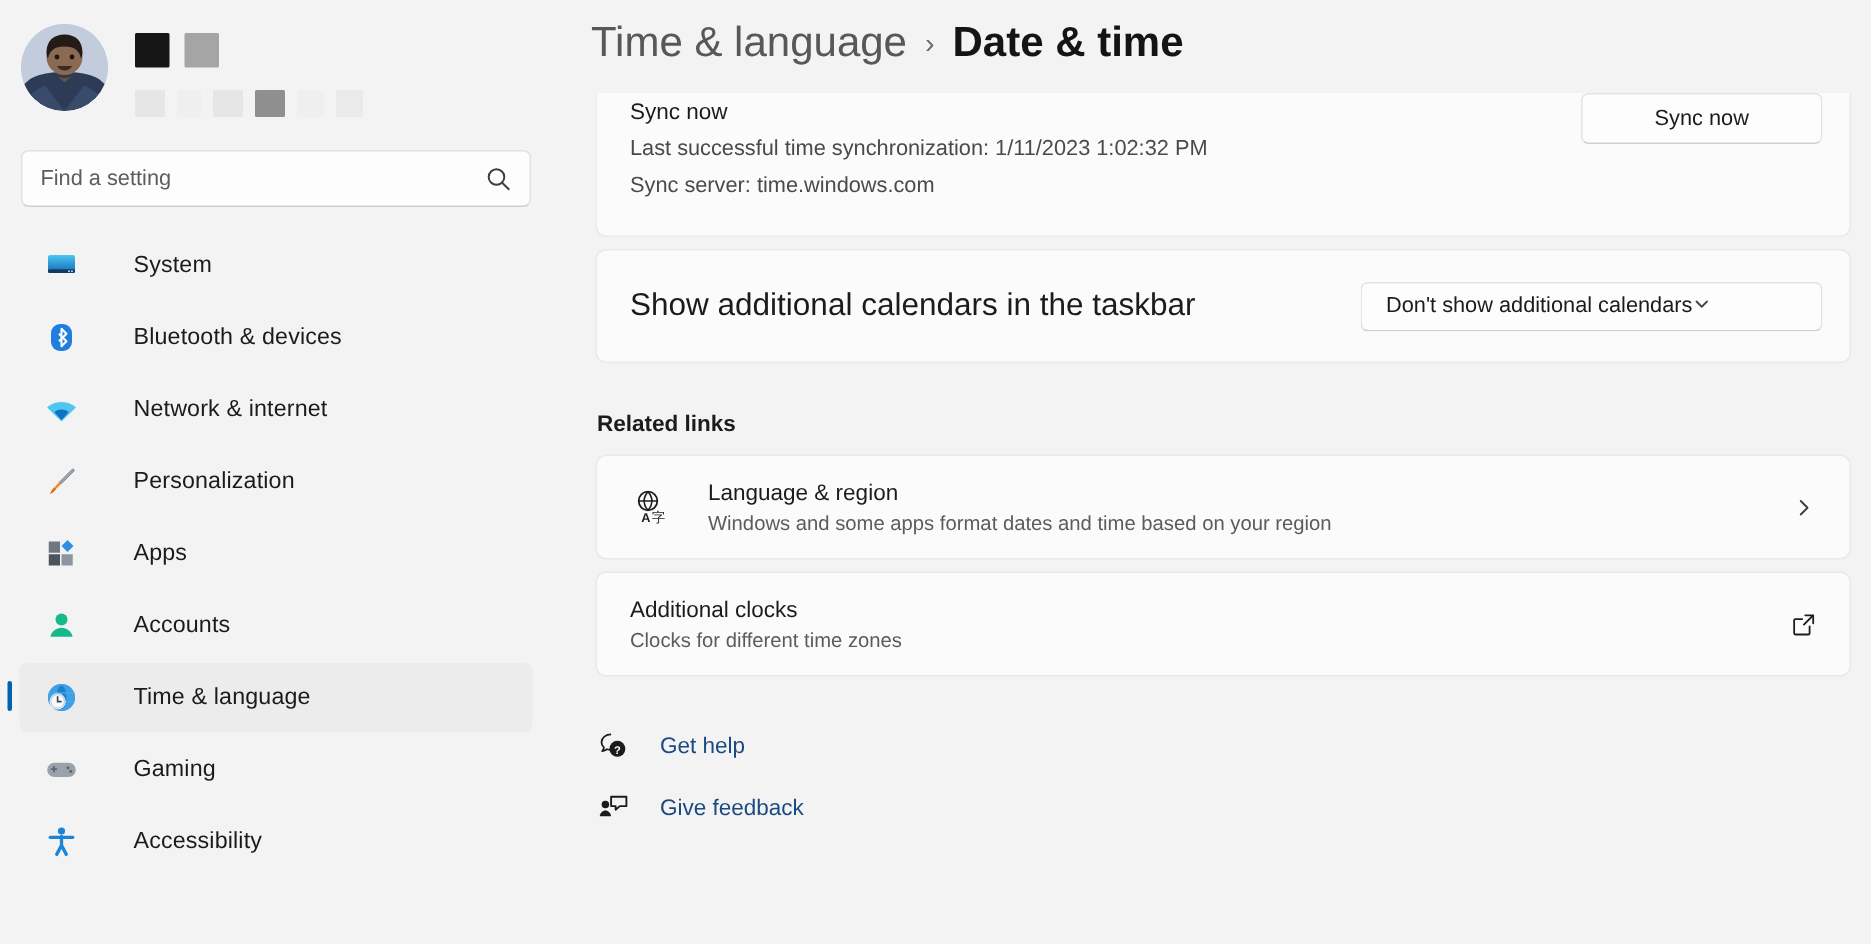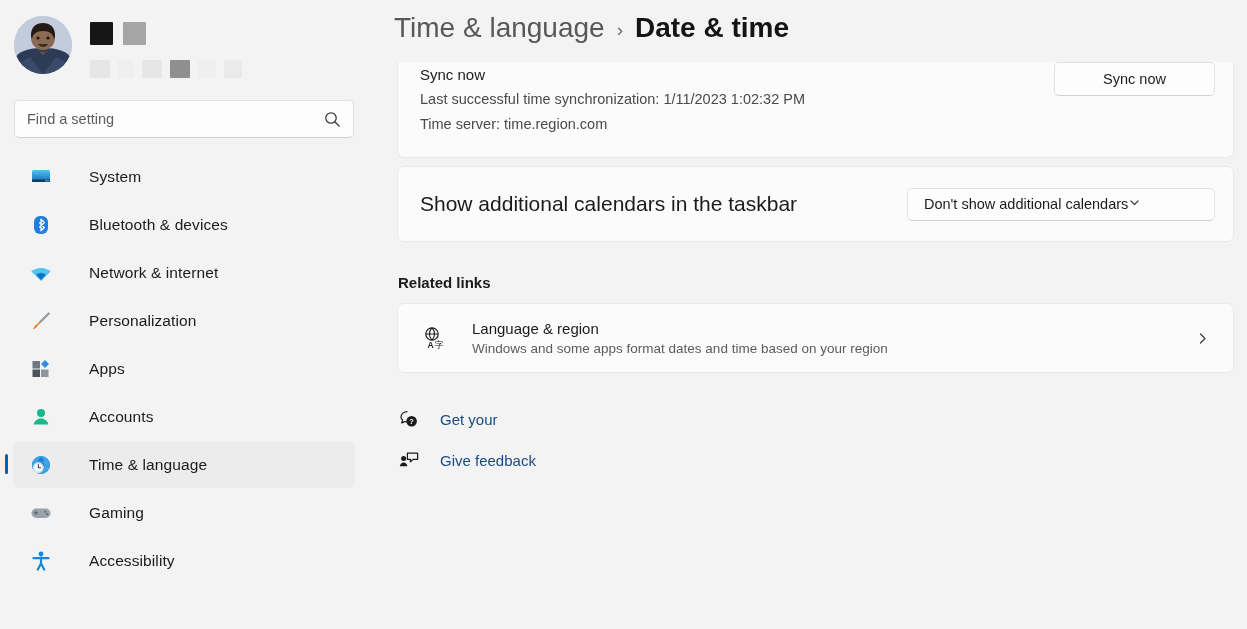--- a/index.html
+++ b/index.html
@@ -339,21 +339,21 @@
       <span class="crumb-sep">›</span>
       <span class="crumb-current">Date &amp; time</span>
     </div>
 
     <div class="content">
 
       <div class="card sync-card">
         <div>
           <div class="sync-title">Sync now</div>
           <div class="sync-sub">Last successful time synchronization: 1/11/2023 1:02:32 PM</div>
-          <div class="sync-sub">Time server: time.region.com</div>
+          <div class="sync-sub">Sync server: time.windows.com</div>
         </div>
         <button class="btn">Sync now</button>
       </div>
 
       <div class="card calendar-card">
         <span class="calendar-label">Show additional calendars in the taskbar</span>
         <div class="combo">
           <span>Don't show additional calendars</span>
           <span>
             <svg width="13" height="13" viewBox="0 0 13 13">
@@ -380,31 +380,46 @@
             <div class="row-sub">Windows and some apps format dates and time based on your region</div>
           </div>
           <span class="row-end">
             <svg width="15" height="15" viewBox="0 0 15 15">
                 <path d="M5.5 3l4.5 4.5L5.5 12" fill="none" stroke="#3a3a3a" stroke-width="1.2" stroke-linecap="round" stroke-linejoin="round"></path>
               </svg>
           </span>
         </div>
       </div>
 
+      <div class="card">
+        <div class="link-row">
+          <div class="row-text noico" style="margin-left:4px;">
+            <div class="row-title">Additional clocks</div>
+            <div class="row-sub">Clocks for different time zones</div>
+          </div>
+          <span class="row-end">
+            <svg width="17" height="17" viewBox="0 0 17 17">
+              <path d="M9.5 2.2h5.3v5.3" fill="none" stroke="#1d1d1d" stroke-width="1.2" stroke-linecap="round" stroke-linejoin="round"></path>
+              <path d="M14.5 2.5L8.6 8.4" fill="none" stroke="#1d1d1d" stroke-width="1.2" stroke-linecap="round"></path>
+              <path d="M12.4 9.6v4.6a.8.8 0 01-.8.8H2.9a.8.8 0 01-.8-.8V5.5a.8.8 0 01.8-.8h4.6" fill="none" stroke="#1d1d1d" stroke-width="1.2" stroke-linecap="round" stroke-linejoin="round"></path>
+            </svg>
+          </span>
+        </div>
+      </div>
 
       <div class="footer">
         <div class="foot-link">
           <span class="foot-ico">
             <svg width="20" height="19" viewBox="0 0 20 19">
               <path d="M8.4 1.6C4.9 1.6 2 3.9 2 6.8c0 1.3.6 2.5 1.6 3.4-.1 1-.5 1.9-1.1 2.6 1.2-.2 2.3-.7 3.1-1.3.9.3 1.9.5 2.8.5" fill="none" stroke="#1b1b1b" stroke-width="1.2" stroke-linejoin="round"></path>
               <circle cx="12.6" cy="11.2" r="5.3" fill="#1b1b1b"></circle>
               <text x="12.6" y="14.4" font-family="'Liberation Sans',sans-serif" font-size="7.4" font-weight="700" fill="#fff" text-anchor="middle">?</text>
             </svg>
           </span>
-          <span class="foot-label">Get your</span>
+          <span class="foot-label">Get help</span>
         </div>
         <div class="foot-link">
           <span class="foot-ico">
             <svg width="20" height="19" viewBox="0 0 20 19">
               <circle cx="4.6" cy="7.4" r="2.5" fill="#1b1b1b"></circle>
               <path d="M.8 15.2c.4-2.3 1.9-3.8 3.8-3.8s3.4 1.5 3.8 3.8z" fill="#1b1b1b"></path>
               <path d="M8.4 2.2h10.2v6.2h-4.4l-2.8 2.4V8.4H8.4z" fill="none" stroke="#1b1b1b" stroke-width="1.25" stroke-linejoin="round"></path>
             </svg>
           </span>
           <span class="foot-label">Give feedback</span>

